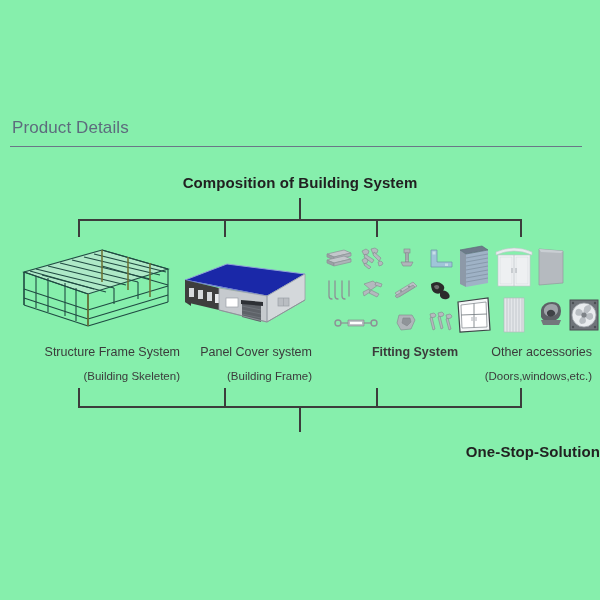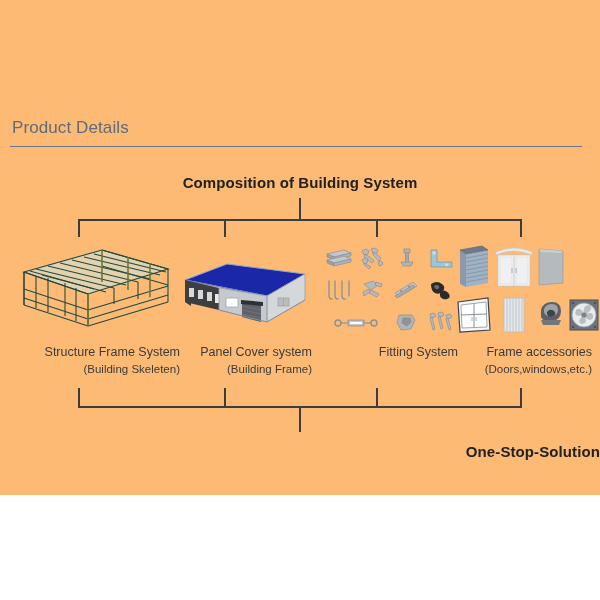--- a/index.html
+++ b/index.html
@@ -9,22 +9,22 @@
   body {
     width: 600px;
     height: 600px;
     background: #ffffff;
     font-family: "Liberation Sans", sans-serif;
     overflow: hidden;
   }
   .page {
     position: relative;
     width: 600px;
-    height: 495px;
-    background: #fdba74;
+    height: 600px;
+    background: #86efac;
   }
 
   
   .section-header {
     position: absolute;
     left: 0;
     top: 118px;
     width: 600px;
     height: 36px;
   }
@@ -119,25 +119,26 @@
     font-size: 12.5px;
     color: #3b3b3b;
     line-height: 17px;
     white-space: nowrap;
   }
   .item-sublabel {
     font-size: 11.5px;
     color: #3b3b3b;
     line-height: 17px;
     white-space: nowrap;
+    margin-top: 7px;
   }
 
   .item-1 { left: 8px;   width: 172px; }
   .item-2 { left: 178px; width: 134px; }
-  .item-3 { left: 322px; width: 136px; }
+  .item-3 { left: 322px; width: 136px; font-weight: bold; }
   .item-4 { left: 456px; width: 136px; }
 
   
   .fig-frame { position: absolute; left: 50%; top: 4px; transform: translateX(-50%); }
 
   
   .fig-panel { position: absolute; left: 50%; top: 14px; transform: translateX(-50%); }
 
   
   .parts-grid {
@@ -502,20 +503,20 @@
             <g fill="#4a4e53">
               <circle cx="5" cy="5" r="1.2"></circle>
                 <circle cx="27" cy="5" r="1.2"></circle>
               <circle cx="5" cy="29" r="1.2"></circle>
                 <circle cx="27" cy="29" r="1.2"></circle>
             </g>
           </svg>
 
         </div>
       </div>
-      <div class="item-label">Frame accessories</div>
+      <div class="item-label">Other accessories</div>
       <div class="item-sublabel">(Doors,windows,etc.)</div>
     </div>
 
     <div class="diagram-footer">One-Stop-Solution</div>
 
   </div>
 </div>
 
 </body></html>

